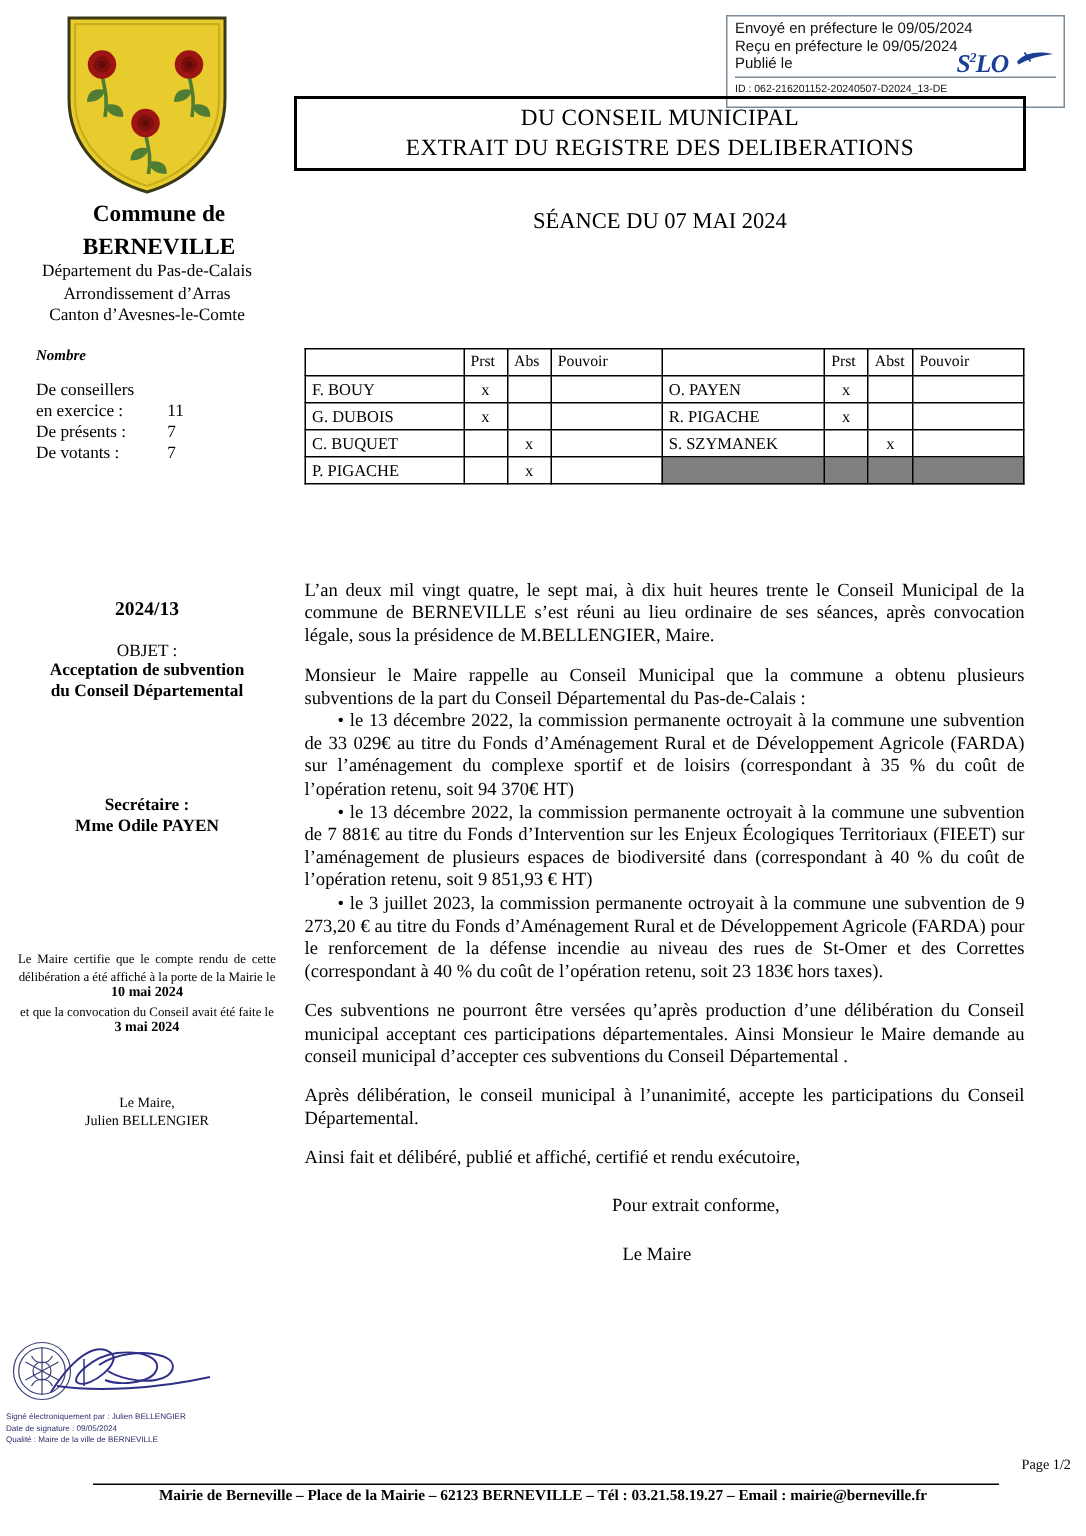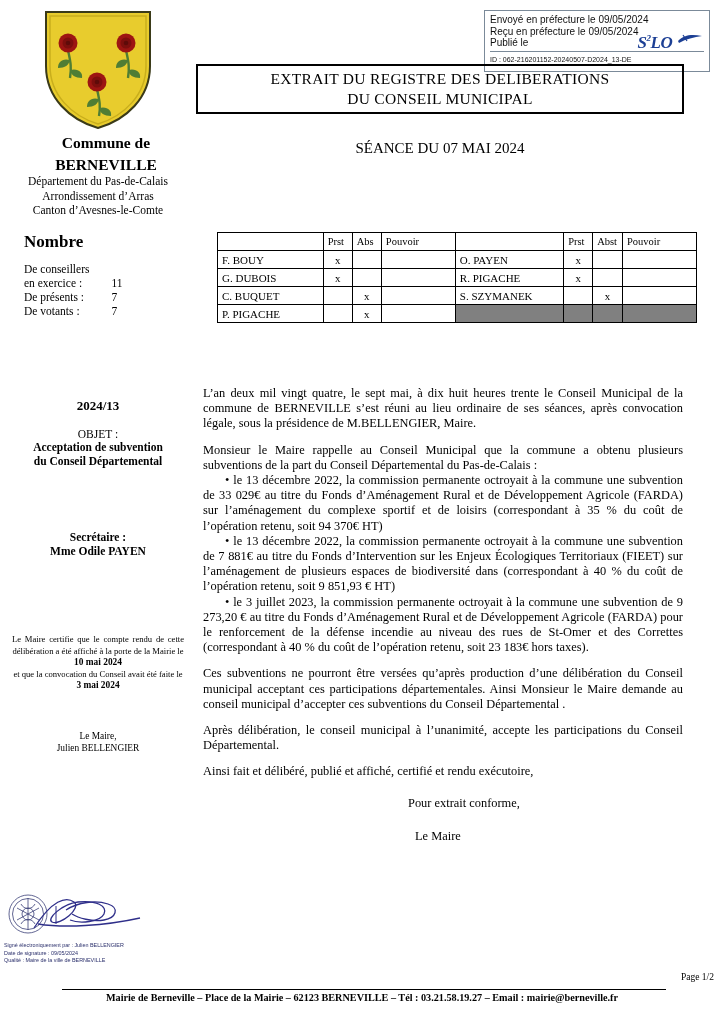--- a/index.html
+++ b/index.html
@@ -98,22 +98,22 @@
     font-size: 11.5px;
     line-height: 14.5px;
   }
 
   #nombre-block {
     position: absolute;
     left: 0; top: 232px;
     width: 196px;
   }
   #nombre-block .hdr {
-    font-weight: bold; font-size: 17px;
-    margin-left: 24px; margin-bottom: 10px;
+    font-weight: bold; font-size: 10px;
+    margin-left: 24px; margin-bottom: 10px; font-style: italic;
   }
   #nombre-block table {
     margin-left: 24px;
     border-collapse: collapse;
     font-size: 11.5px;
   }
   #nombre-block td { padding: 0; line-height: 14px; }
   #nombre-block td.num { padding-left: 22px; }
 
   #objet-block {
@@ -167,21 +167,21 @@
     font-family: "Liberation Sans", sans-serif;
     font-size: 5.4px;
     line-height: 7.6px;
     color: #2a2f6b;
     white-space: nowrap;
   }
 
   
   #attendance {
     position: absolute;
-    left: 217px; top: 232px;
+    left: 203px; top: 232px;
     width: 480px;
     border-collapse: collapse;
     font-size: 11px;
   }
   #attendance td, #attendance th {
     border: 1px solid #000;
     height: 18px;
     padding: 0 4px;
     font-weight: normal;
     text-align: left;
@@ -245,22 +245,22 @@
     <span class="swoosh">
       <svg width="26" height="12" viewBox="0 0 26 12">
         <path d="M1 8 C7 2, 14 1, 25 3 C17 4, 9 6, 2 10 Z" fill="#1c3f94"></path>
         <path d="M6 2 L10 8" stroke="#1c3f94" stroke-width="1.2" fill="none"></path>
       </svg>
     </span>
   </div>
 </div>
 
 <div id="title-box">
+  <div class="t">DU CONSEIL MUNICIPAL</div>
   <div class="t">EXTRAIT DU REGISTRE DES DELIBERATIONS</div>
-  <div class="t">DU CONSEIL MUNICIPAL</div>
 </div>
 
 <div id="seance">SÉANCE DU 07 MAI 2024</div>
 
 <div id="left-col">
   <svg id="blason" viewBox="0 0 120 122">
     <path d="M8 4 H112 V58 C112 90 88 112 60 120 C32 112 8 90 8 58 Z" fill="#e8cc2d" stroke="#3a3a18" stroke-width="2"></path>
     <path d="M12 8 H108 V58 C108 87 86 108 60 116 C34 108 12 87 12 58 Z" fill="none" stroke="#c9ae1c" stroke-width="1.5"></path>
 
     <g>

